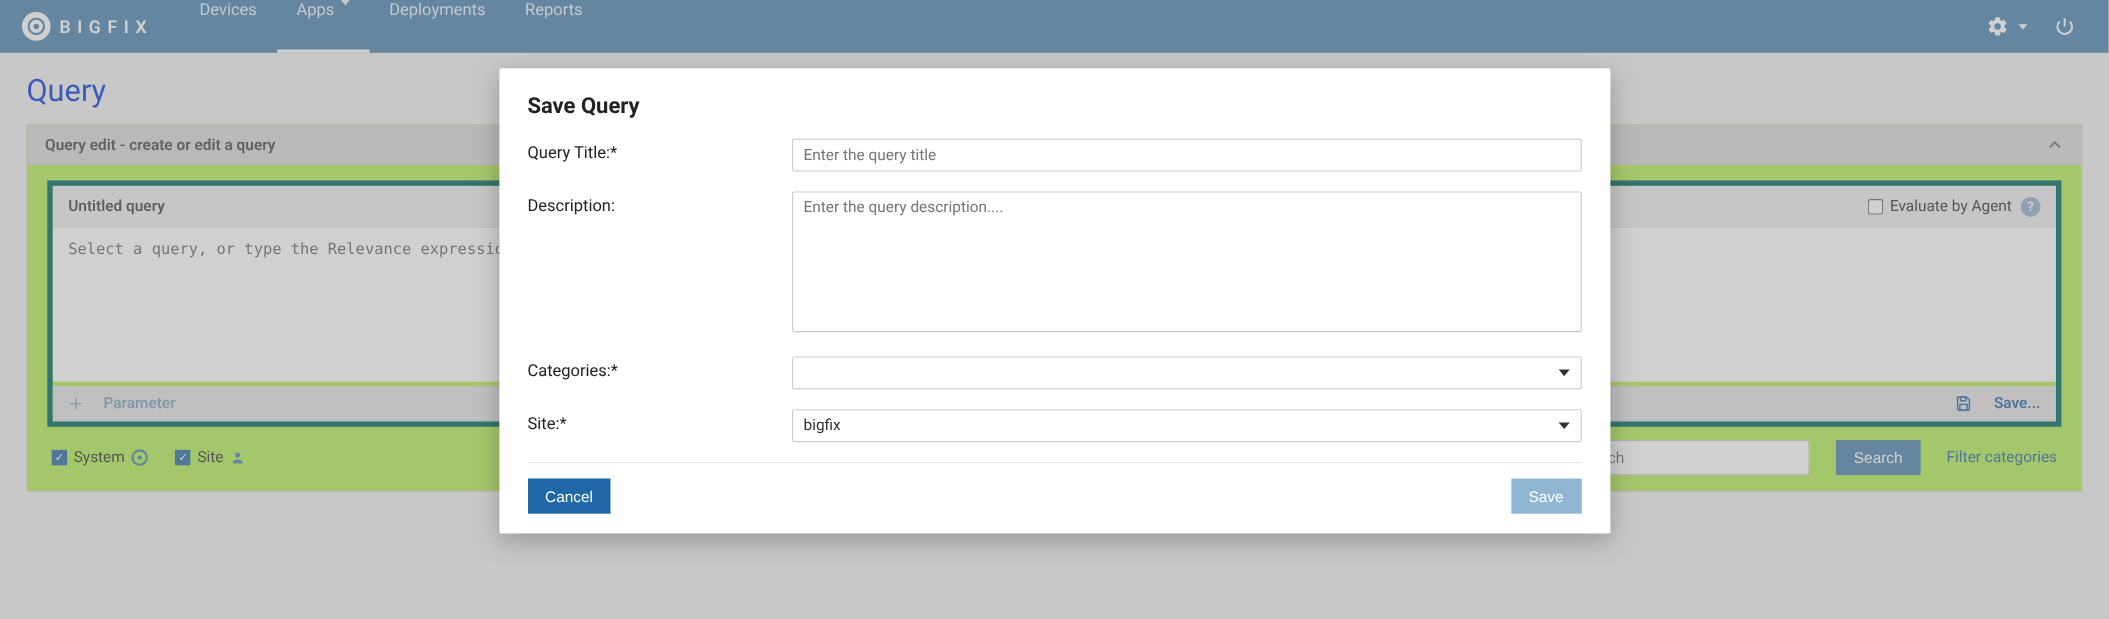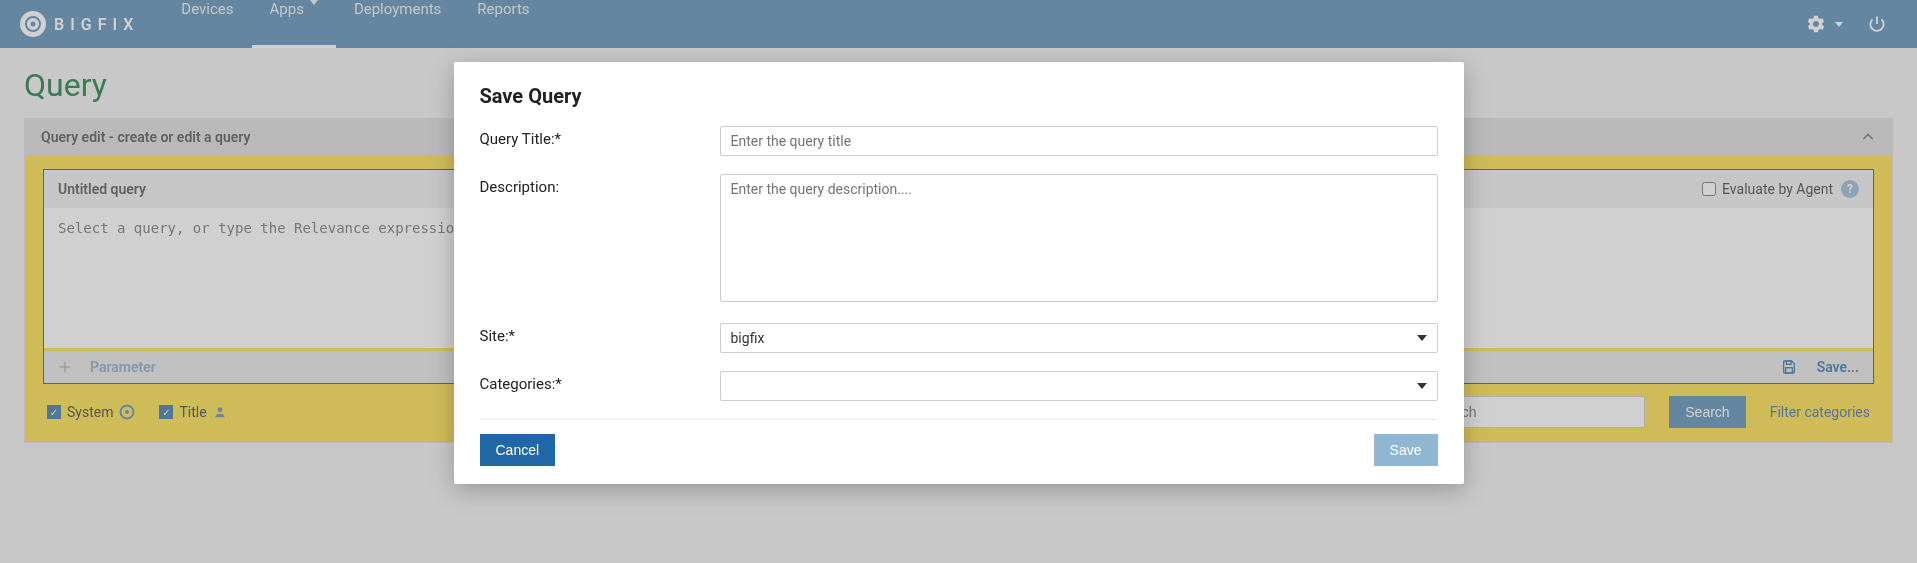--- a/index.html
+++ b/index.html
@@ -14,30 +14,30 @@
   .logo-badge { width: 26px; height: 26px; border-radius: 50%; background: #fff; display: flex; align-items: center; justify-content: center; color: #5a8eb5; font-weight: 900; font-size: 18px; }
   .nav-links { display: flex; align-items: stretch; height: 100%; }
   .nav-item { display: flex; align-items: flex-start; padding: 0 18px; color: #eaf2f8; cursor: pointer; font-size: 15px; }
   .nav-item.active { border-bottom: 3px solid #fff; }
   .nav-spacer { flex: 1; }
   .nav-icon { color: #fff; padding: 0 10px; cursor: pointer; }
   .caret-down::after { content: ""; display: inline-block; margin-left: 6px; border-left: 4px solid transparent; border-right: 4px solid transparent; border-top: 5px solid currentColor; vertical-align: middle; }
 
   
   .page { padding: 18px 24px; }
-  .page-title { font-size: 32px; color: #15803d; font-weight: 400; margin-bottom: 14px; }
-
-  .panel { background: #fde047; border: 1px solid #ddd; margin-bottom: 14px; }
+  .page-title { font-size: 28px; color: #1d4ed8; font-weight: 400; margin-bottom: 14px; }
+
+  .panel { background: #bef264; border: 1px solid #ddd; margin-bottom: 14px; }
   .panel-header {
     background: #dcdcdc; color: #555; font-weight: 600; font-size: 14px;
     padding: 10px 16px; display: flex; align-items: center; justify-content: space-between;
   }
   .panel-body { padding: 14px 18px; }
 
-  .query-editor { border: 1px solid #0f766e; margin: 0 0 4px 0; }
+  .query-editor { border: 5px solid #0f766e; margin: 0 0 4px 0; }
   .query-editor-header { background: #f0f0f0; padding: 10px 14px; font-weight: 600; color: #555; display:flex; align-items:center; justify-content:space-between; }
   .eval-wrap { display:flex; align-items:center; gap:8px; font-weight:400; color:#444;padding-left:32px; }
   .help-badge { width:18px; height:18px; border-radius:50%; background:#9cb9cf; color:#fff; display:inline-flex; align-items:center; justify-content:center; font-size:12px; font-weight:700; }
   .query-editor-body textarea {
     width: 100%; height: 140px; border: none; resize: none; padding: 12px 14px;
     font-size: 14px; color: #555; outline: none;
   }
   .query-editor-footer {
     background: #e6e6e6; padding: 8px 14px; display: flex; align-items: center; justify-content: space-between;
   }
@@ -182,21 +182,21 @@
           <span>System</span>
           <span>
             <svg width="16" height="16" viewBox="0 0 16 16">
                 <circle cx="8" cy="8" r="6.5" fill="none" stroke="#5a8eb5" stroke-width="2"></circle>
                 <circle cx="8" cy="8" r="2" fill="#5a8eb5"></circle>
               </svg>
           </span>
         </label>
         <label class="chk">
           <span class="chkbox">✓</span>
-          <span>Title</span>
+          <span>Site</span>
           <span>
             <svg width="14" height="14" viewBox="0 0 24 24" fill="#5a8eb5">
                 <circle cx="12" cy="8" r="4"></circle>
                 <path d="M4 21c0-4 4-6 8-6s8 2 8 6"></path>
               </svg>
           </span>
         </label>
         <div class="filter-spacer"></div>
         <div class="search-wrap">
           <span class="icon">
@@ -227,39 +227,39 @@
     </div>
 
     <div class="form-row">
       <label>Description:</label>
       <div class="control">
         <textarea placeholder="Enter the query description...." style=""></textarea>
       </div>
     </div>
 
     <div class="form-row">
+      <label>Categories:*</label>
+      <div class="control">
+        <div class="select">
+          <span></span>
+          <span class="tri"></span>
+        </div>
+      </div>
+    </div>
+
+    <div class="form-row">
       <label>Site:*</label>
       <div class="control">
         <div class="select">
           <span>bigfix</span>
           <span class="tri"></span>
         </div>
       </div>
     </div>
 
-    <div class="form-row">
-      <label>Categories:*</label>
-      <div class="control">
-        <div class="select">
-          <span></span>
-          <span class="tri"></span>
-        </div>
-      </div>
-    </div>
-
     <hr>
 
     <div class="modal-footer">
       <button class="btn btn-blue">Cancel</button>
       <button class="btn btn-light">Save</button>
     </div>
   </div>
 </div>
 
 </body></html>

